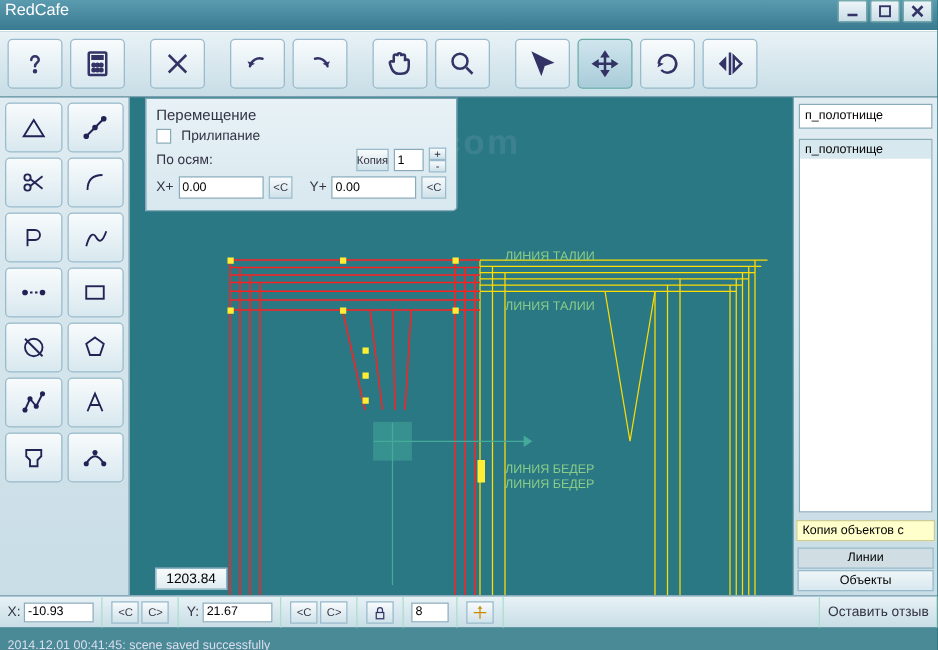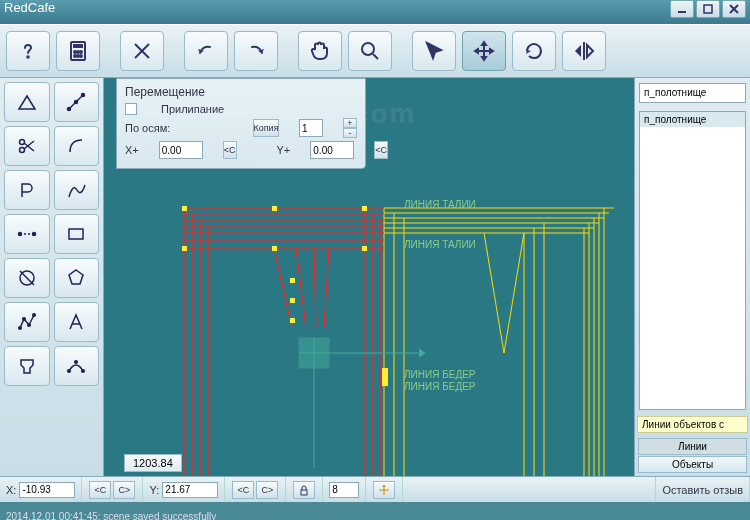--- a/index.html
+++ b/index.html
@@ -15,22 +15,22 @@
 .tsep { width: 8px; }
 .main { display: flex; height: 398px; }
 .leftpal { width: 104px; background: linear-gradient(#e0ecf1, #c8dde6); border-right: 1px solid #8ab; padding: 4px; display: grid; grid-template-columns: 1fr 1fr; gap: 4px; align-content: start; }
 .palbtn { height: 40px; background: linear-gradient(#f8fbfc, #d8e8ef); border: 1px solid #9bc; border-radius: 4px; display: flex; align-items: center; justify-content: center; cursor: pointer; }
 .palbtn svg { width: 22px; height: 22px; stroke: #225; fill: none; stroke-width: 1.5; }
 .canvas-wrap { flex: 1; position: relative; background: #2b7885; overflow: hidden; }
 .watermark { position: absolute; top: 20px; left: 30px; font-size: 28px; color: rgba(255,255,255,0.08); font-weight: bold; letter-spacing: 2px; }
 .canvas-svg { position: absolute; inset: 0; width: 100%; height: 100%; }
 .movepanel { position: absolute; top: 0; left: 12px; width: 250px; background: linear-gradient(#e8f2f6, #d8e8ef); border: 1px solid #8ab; border-radius: 0 0 4px 0; padding: 6px 8px; font-size: 11px; color: #334; }
 .movepanel .hdr { font-size: 12px; margin-bottom: 4px; }
-.movepanel .row { display: flex; align-items: center; gap: 20px; margin: 3px 0; }
-.movepanel input[type=text] { width: 44px; height: 18px; font-size: 10px; border: 1px solid #8ab; padding: 0 2px; }
+.movepanel .row { display: flex; align-items: center; gap: 4px; margin: 3px 0; }
+.movepanel input[type=text] { width: 68px; height: 18px; font-size: 10px; border: 1px solid #8ab; padding: 0 2px; }
 .movepanel .smbtn { width: 22px; height: 18px; background: linear-gradient(#f8fbfc, #d0e2ea); border: 1px solid #9bc; font-size: 9px; display: flex; align-items: center; justify-content: center; cursor: pointer; }
 .movepanel .chk { width: 12px; height: 12px; border: 1px solid #8ab; background: #fff; margin-right: 4px; }
 .lblbox { position: absolute; bottom: 4px; left: 20px; background: linear-gradient(#f8fbfc, #e0ecf1); border: 1px solid #9bc; padding: 2px 8px; font-size: 11px; }
 .rightpal { width: 116px; background: linear-gradient(#e0ecf1, #c8dde6); border-left: 1px solid #8ab; display: flex; flex-direction: column; }
 .rightpal .top { padding: 4px; }
 .rightpal .inp { width: 100%; height: 20px; border: 1px solid #8ab; font-size: 10px; padding: 0 4px; background: #fff; }
 .rightpal .list { flex: 1; background: #fff; margin: 4px; border: 1px solid #8ab; font-size: 10px; overflow: hidden; }
 .rightpal .li { padding: 2px 4px; cursor: pointer; }
 .rightpal .li.sel { background: #d8e8ef; }
 .rightpal .foot { padding: 2px; font-size: 10px; }
@@ -301,21 +301,21 @@
     </div>
 
     <div class="lblbox">1203.84</div>
   </div>
 
   <div class="rightpal">
     <div class="top"><input class="inp" value="п_полотнище" style=""></div>
     <div class="list">
       <div class="li sel">п_полотнище</div>
     </div>
-    <div class="tip">Линии объектов с</div>
+    <div class="tip">Копия объектов с</div>
     <div class="foot">
       <div class="tab" style="background:#d0dde3">Линии</div>
       <div class="tab">Объекты</div>
     </div>
   </div>
 </div>
 
 <div class="statusbar">
   <div class="cell"><span>X:</span>&nbsp;<input value="-10.93" style=""></div>
   <div class="cell">

